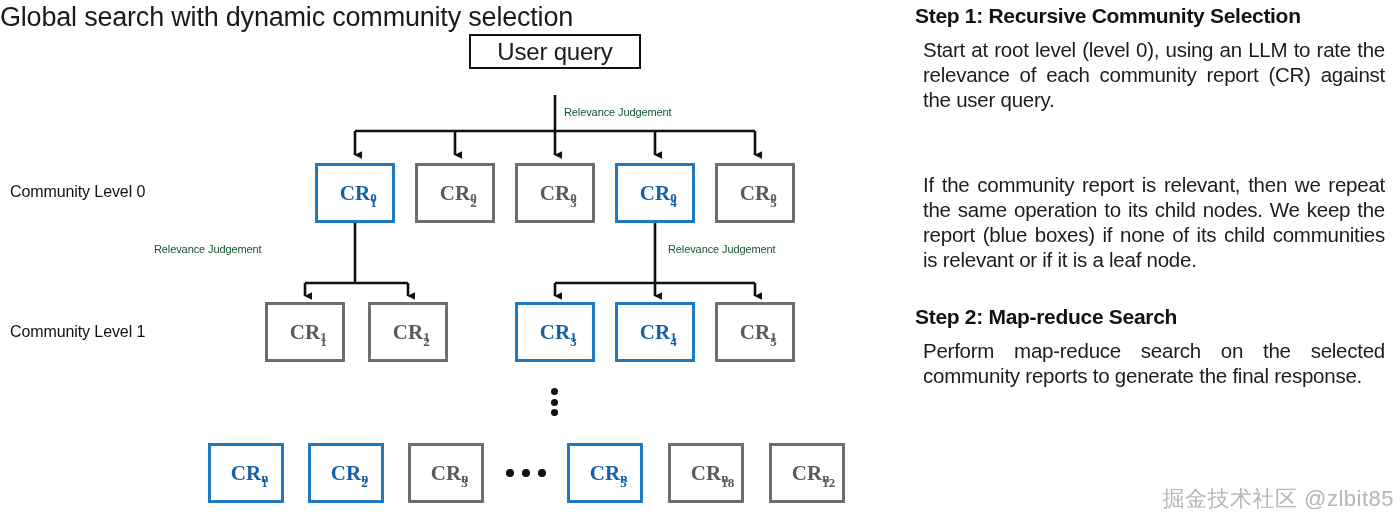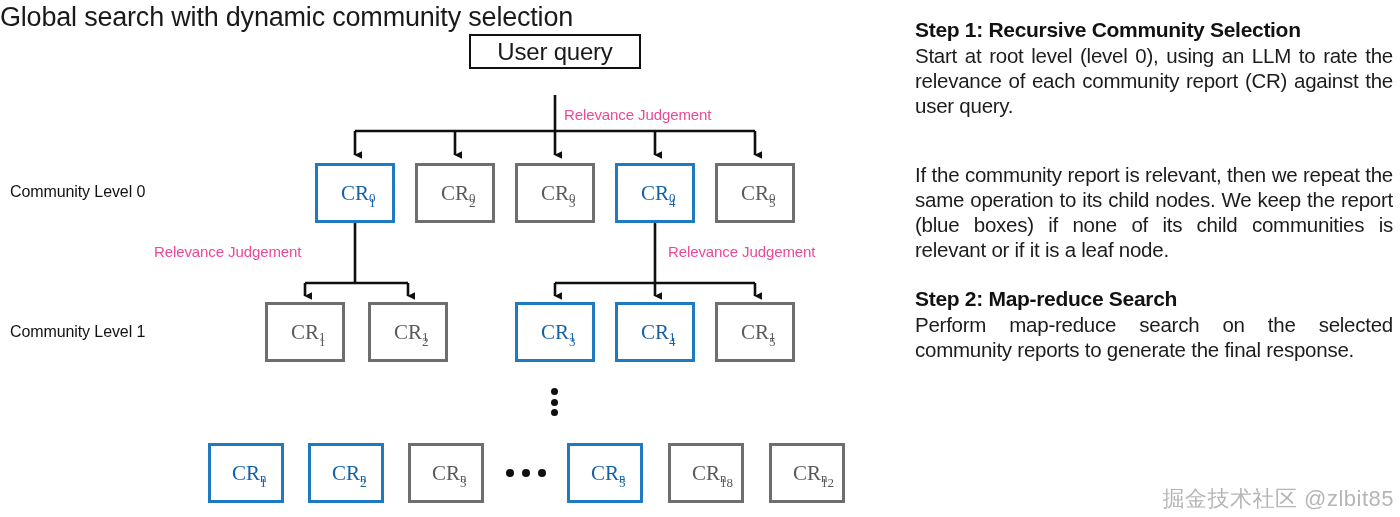--- a/index.html
+++ b/index.html
@@ -45,36 +45,36 @@
   .level-label {
     position: absolute;
     font-size: 16px;
     color: #121212;
     white-space: nowrap;
     letter-spacing: -0.1px;
   }
 
   .edge-label {
     position: absolute;
-    font-size: 15px;
-    color: #ec4899;
+    font-size: 11px;
+    color: #14532d;
     white-space: nowrap;
     letter-spacing: -0.1px;
   }
 
   
   .node-box {
     position: absolute;
     box-sizing: border-box;
     background: #ffffff;
     display: flex;
     align-items: center;
     justify-content: center;
     font-family: "Liberation Serif", serif;
-    font-weight: normal;
+    font-weight: bold;
   }
   .node-box.grey {
     border: 3px solid #6e6e6e;
     color: #5a5a5a;
   }
   .node-box.blue {
     border: 3px solid #1f7ac2;
     color: #1461a8;
   }
   .node-label {
@@ -144,38 +144,38 @@
     border-radius: 50%;
     background: #0f0f0f;
   }
 
   
   #text-panel {
     position: absolute;
     left: 915px; top: 0;
     width: 478px;
     height: 517px;
-    padding-top: 17px;
+    padding-top: 3px;
     box-sizing: border-box;
   }
   .step-head {
     font-size: 21px;
     line-height: 26px;
     font-weight: bold;
     color: #121212;
     letter-spacing: -0.3px;
   }
   .body-par {
     font-size: 20.5px;
     line-height: 25px;
     color: #1c1c1c;
     text-align: justify;
     text-align-last: left;
     letter-spacing: -0.25px;
-    margin: 0;
+    margin: 8px;
   }
   .par-gap { height: 22px; }
   .step2-gap { height: 24px; }
 
   .watermark {
     position: absolute;
     right: 6px;
     bottom: 5px;
     font-size: 22px;
     line-height: 26px;

